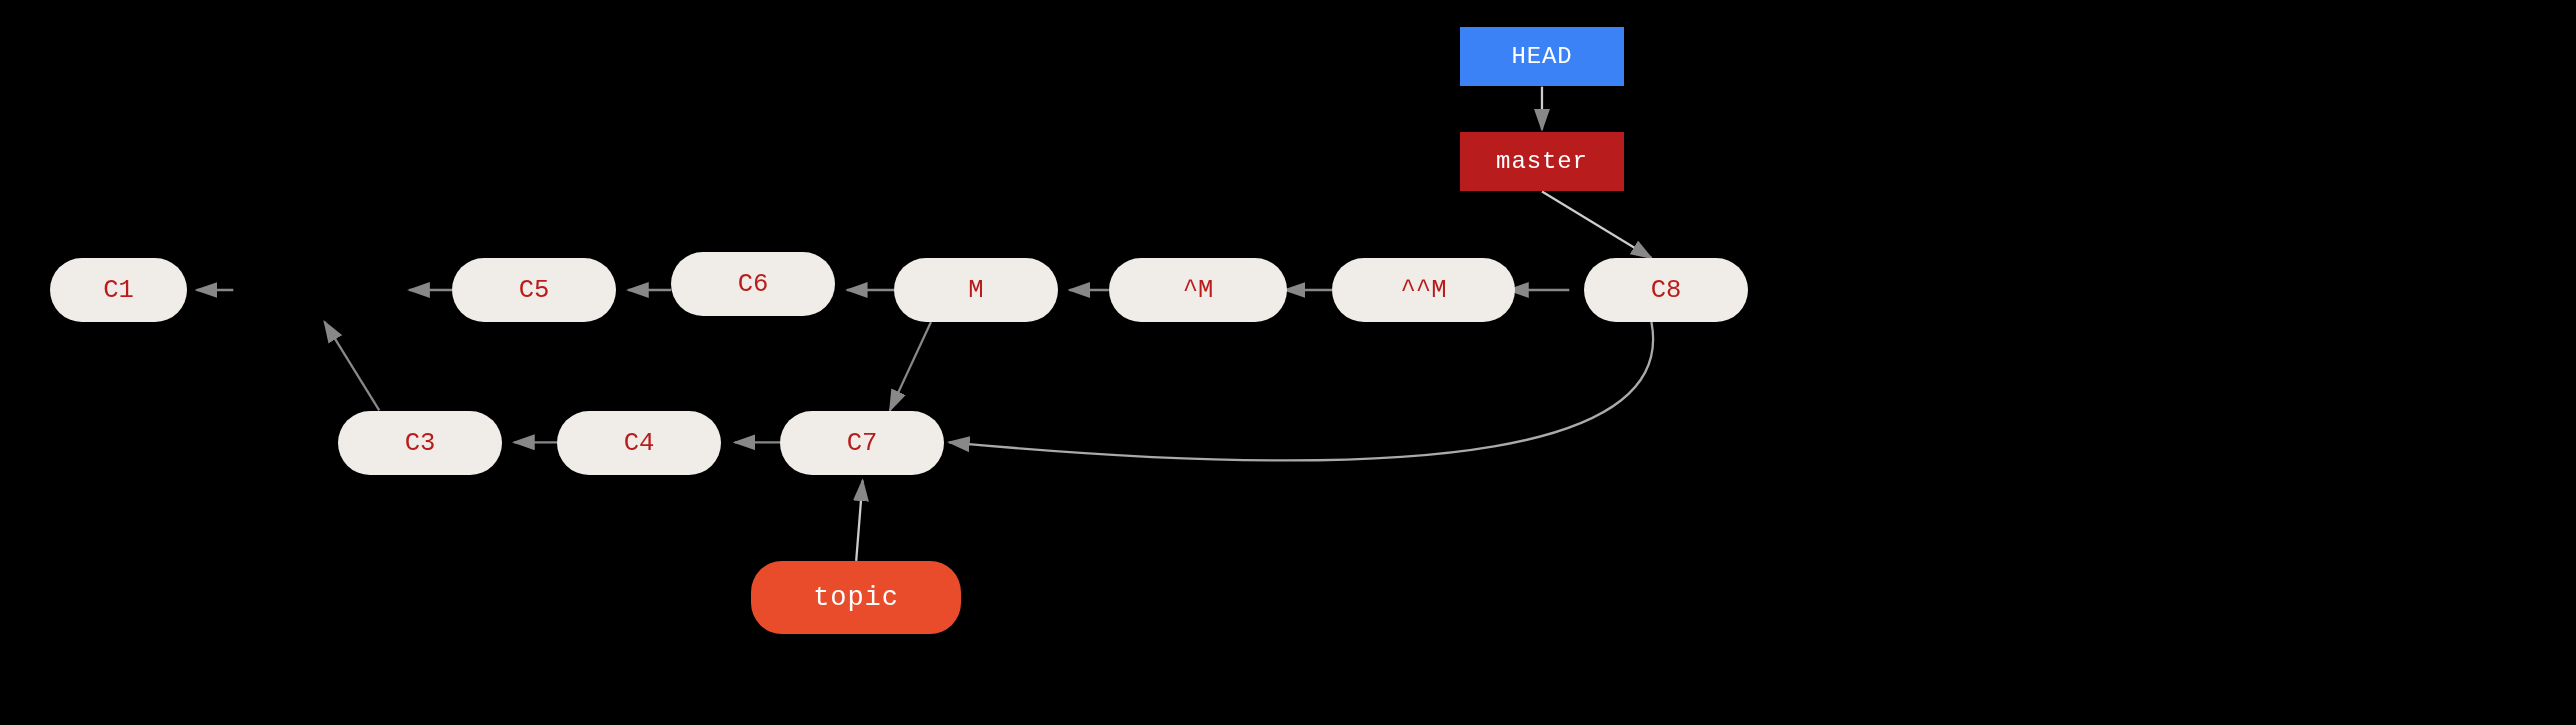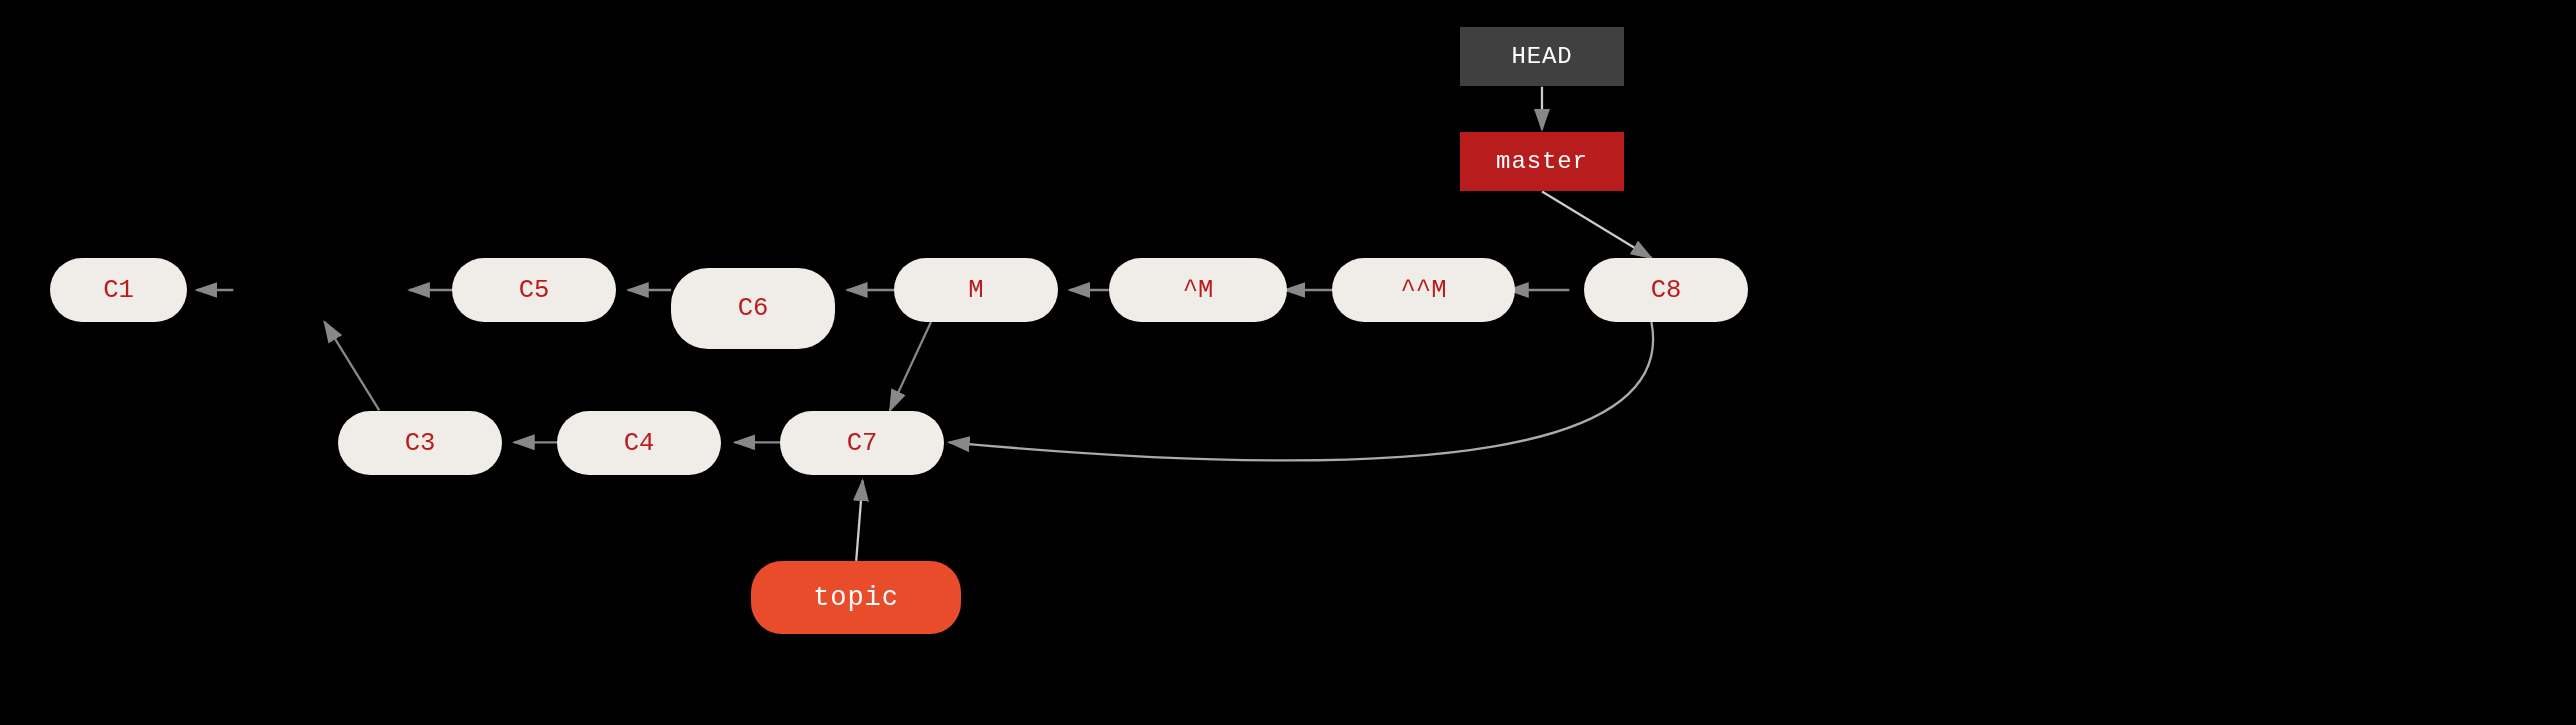--- a/index.html
+++ b/index.html
@@ -32,21 +32,21 @@
       position: absolute;
       display: flex;
       align-items: center;
       justify-content: center;
       font-size: 24px;
       font-weight: 500;
       color: #fff;
       font-family: 'Courier New', Courier, monospace;
     }
     .label-head {
-      background: #404040;
+      background: #3b82f6;
     }
     .label-master {
       background: #b91c1c;
     }
     .label-topic {
       background: #e84c2b;
       border-radius: 31px;
     }
     svg.arrows {
       position: absolute;
@@ -98,21 +98,21 @@
     <line x1="1690" y1="210" x2="1810" y2="283" stroke="#ccc" stroke-width="2.5" marker-end="url(#arrowhead)"></line>
 
     <line x1="938" y1="615" x2="945" y2="527" stroke="#ccc" stroke-width="2.5" marker-end="url(#arrowhead)"></line>
   </svg>
 
   <div class="commit-node" style="left:50px; top:258px; width:137px; height:64px;">C1</div>
 
 
   <div class="commit-node" style="left:452px; top:258px; width:164px; height:64px;">C5</div>
 
-  <div class="commit-node" style="left:671px; top:268px; width:164px; height:81px;">C6</div>
+  <div class="commit-node" style="left:671px; top:252px; width:164px; height:64px;">C6</div>
 
   <div class="commit-node" style="left:894px; top:258px; width:164px; height:64px;">M</div>
 
   <div class="commit-node" style="left:1109px; top:258px; width:178px; height:64px;">^M</div>
 
   <div class="commit-node" style="left:1332px; top:258px; width:183px; height:64px;">^^M</div>
 
   <div class="commit-node" style="left:1584px; top:258px; width:164px; height:64px;">C8</div>
 
   <div class="commit-node" style="left:338px; top:411px; width:164px; height:64px;">C3</div>

